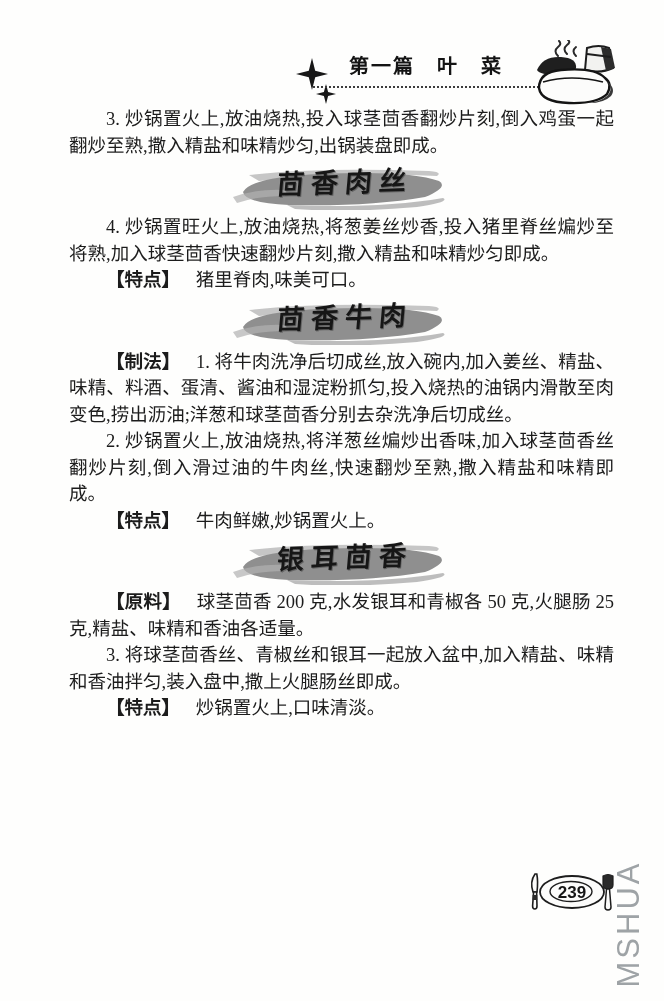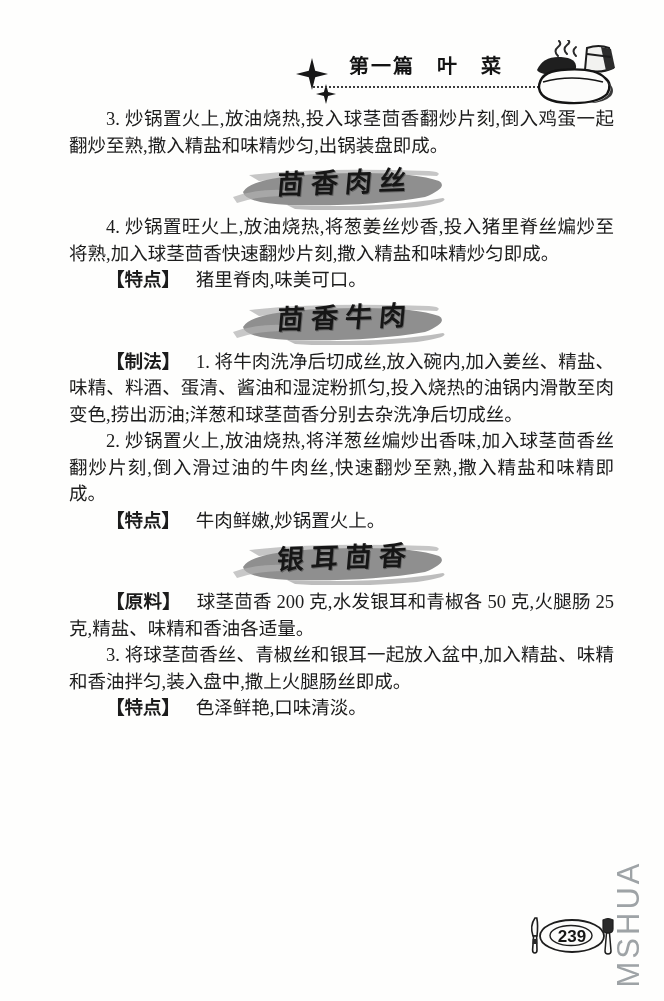--- a/index.html
+++ b/index.html
@@ -39,21 +39,21 @@
   .banner-text{
     position:absolute;left:0;top:4px;width:100%;text-align:center;
     font-family:"Liberation Serif","DejaVu Serif",serif;
     font-weight:900;font-size:27px;letter-spacing:7px;color:#161616;
     transform:rotate(-2deg) skewX(-7deg);
     text-shadow:1px 1px 0 rgba(20,20,20,.35);
     white-space:nowrap;padding-left:6px;box-sizing:border-box;
   }
 
   
-  .pageno-wrap{position:absolute;left:527px;top:916px;}
+  .pageno-wrap{position:absolute;left:527px;top:872px;}
   .pageno-text{
     font-family:"Liberation Sans","DejaVu Sans",sans-serif;
     font-weight:bold;font-size:17px;fill:#161616;
   }
   .watermark{
     position:absolute;left:556px;top:901px;width:145px;height:46px;
     transform:rotate(-90deg);
     font-family:"Liberation Sans","DejaVu Sans",sans-serif;
     font-size:31px;letter-spacing:3px;color:#9ea3a6;
     text-align:center;line-height:46px;
@@ -123,21 +123,21 @@
       <svg width="218" height="44" viewBox="0 0 218 44">
         <path d="M16 9 Q80 1 196 5 Q210 6 204 10 Q120 6 26 15 Z" fill="#b3b3b3" opacity=".75"></path>
         <path d="M10 26 Q18 11 88 8 Q176 4 206 15 Q216 21 192 31 Q134 41 56 39 Q12 37 10 26 Z" fill="#8f8f8f"></path>
         <path d="M54 39 Q145 43 210 32 Q218 36 184 41 Q115 47 62 43 Z" fill="#acacac" opacity=".8"></path>
         <path d="M0 31 Q26 22 54 24 L52 30 Q24 30 4 37 Z" fill="#b0b0b0" opacity=".7"></path>
       </svg>
       <span class="banner-text">银耳茴香</span>
     </div>
     <p><span class="lbl">【原料】</span><span>球茎茴香 200 克,水发银耳和青椒各 50 克,火腿肠 25 克,精盐、味精和香油各适量。</span></p>
     <p><span>3. 将球茎茴香丝、青椒丝和银耳一起放入盆中,加入精盐、味精和香油拌匀,装入盘中,撒上火腿肠丝即成。</span></p>
-    <p><span class="lbl">【特点】</span><span>色泽鲜艳,口味清淡。</span></p>
+    <p><span class="lbl">【特点】</span><span>炒锅置火上,口味清淡。</span></p>
 
   </div>
 
   <div class="pageno-wrap">
     <svg width="90" height="42" viewBox="0 0 90 42">
 
       <g>
         <path d="M8 2 C4.5 7 4 14 6 20 L10 20 C10.8 13 10.8 7 9.8 2 Z" fill="#fcfcfb" stroke="#1d1d1d" stroke-width="1.6"></path>
         <path d="M6.6 20 L5.6 34 Q5.6 37 7.8 37 Q10 37 10 34 L9.6 20 Z" fill="#fcfcfb" stroke="#1d1d1d" stroke-width="1.6"></path>
         <rect x="5.6" y="23" width="4.6" height="5" fill="#2a2a2a"></rect>

